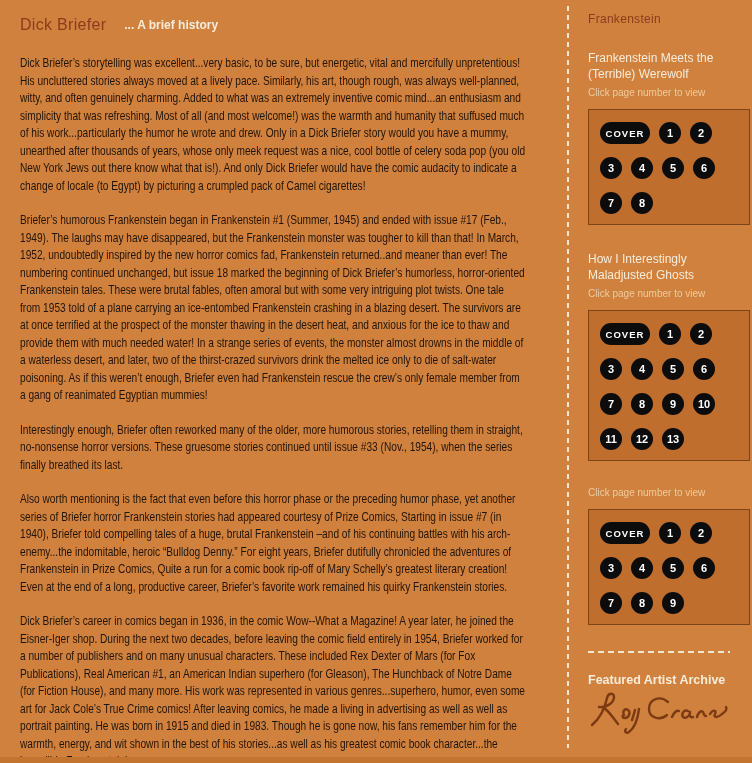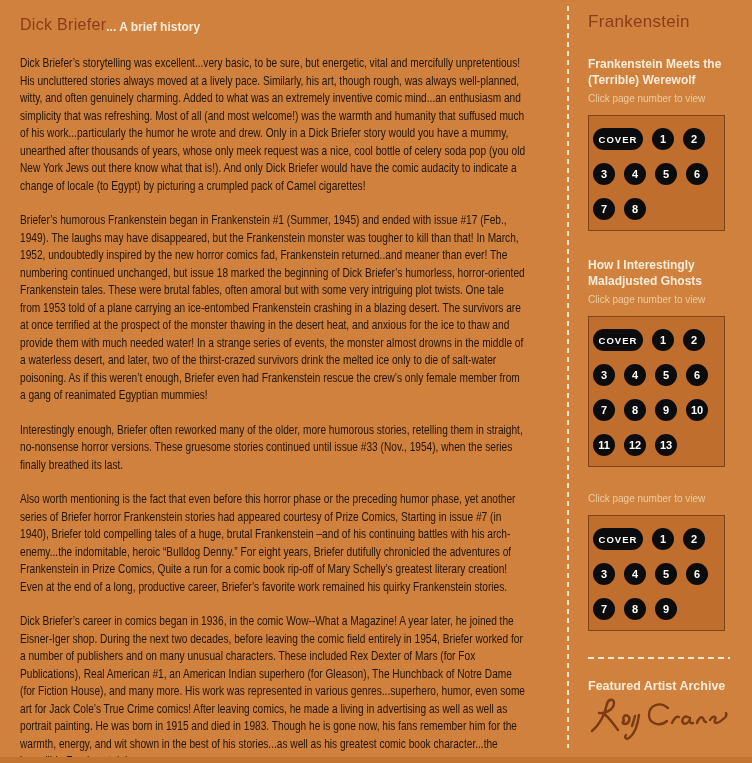--- a/index.html
+++ b/index.html
@@ -21,21 +21,21 @@
   .page{
     position:relative;
     width:752px;height:763px;
     overflow:hidden;
     background:var(--background);
   }
   
   .main{
     position:absolute;left:20px;top:16px;width:650px;
   }
-  .header-row{display:flex;align-items:flex-end;}
+  .header-row{display:flex;align-items:center;gap:18px;}
   .page-title{
     font-size:16px;font-weight:400;color:var(--title-brown);
     letter-spacing:.3px;
   }
   .page-subtitle{
     font-size:12px;font-weight:700;color:var(--heading-cream);
   }
   .article{
     margin-top:20px;
     width:648px;
@@ -52,36 +52,36 @@
   }
   .h-sep{
     width:142px;height:2px;margin:4px 0 20px 0;
     background:repeating-linear-gradient(to right,#f2e8d0 0 6px,transparent 6px 10px);
   }
   
   .sidebar{
     position:absolute;left:588px;top:12px;width:152px;
   }
   .sidebar-title{
-    font-size:17px;font-weight:400;color:var(--title-brown);
+    font-size:12px;font-weight:400;color:var(--title-brown);
     margin-bottom:24px;letter-spacing:.3px;
   }
   .comic-section{margin-bottom:26px;}
   .comic-title{
-    font-size:12px;font-weight:700;color:var(--heading-cream);
+    font-size:12px;font-weight:400;color:var(--heading-cream);
     line-height:16px;margin-bottom:5px;
   }
   .comic-hint{
     font-size:10px;color:var(--hint-tan);margin-bottom:11px;
   }
   .page-panel{
     background:var(--panel-fill);
     border:1px solid var(--panel-border);
-    padding:12px 9px 10px 4px;
-    width:137px;
+    padding:12px 9px 10px 11px;
+    width:162px;
   }
   .page-grid{
     display:flex;flex-wrap:wrap;align-items:center;
     column-gap:9px;row-gap:13px;width:115px;
   }
   .cover-pill{
     width:50px;height:22px;border:0;border-radius:11px;
     background:var(--button-black);color:#fff;
     font-family:inherit;font-size:9.5px;font-weight:700;letter-spacing:1px;
     cursor:pointer;display:flex;align-items:center;justify-content:center;

